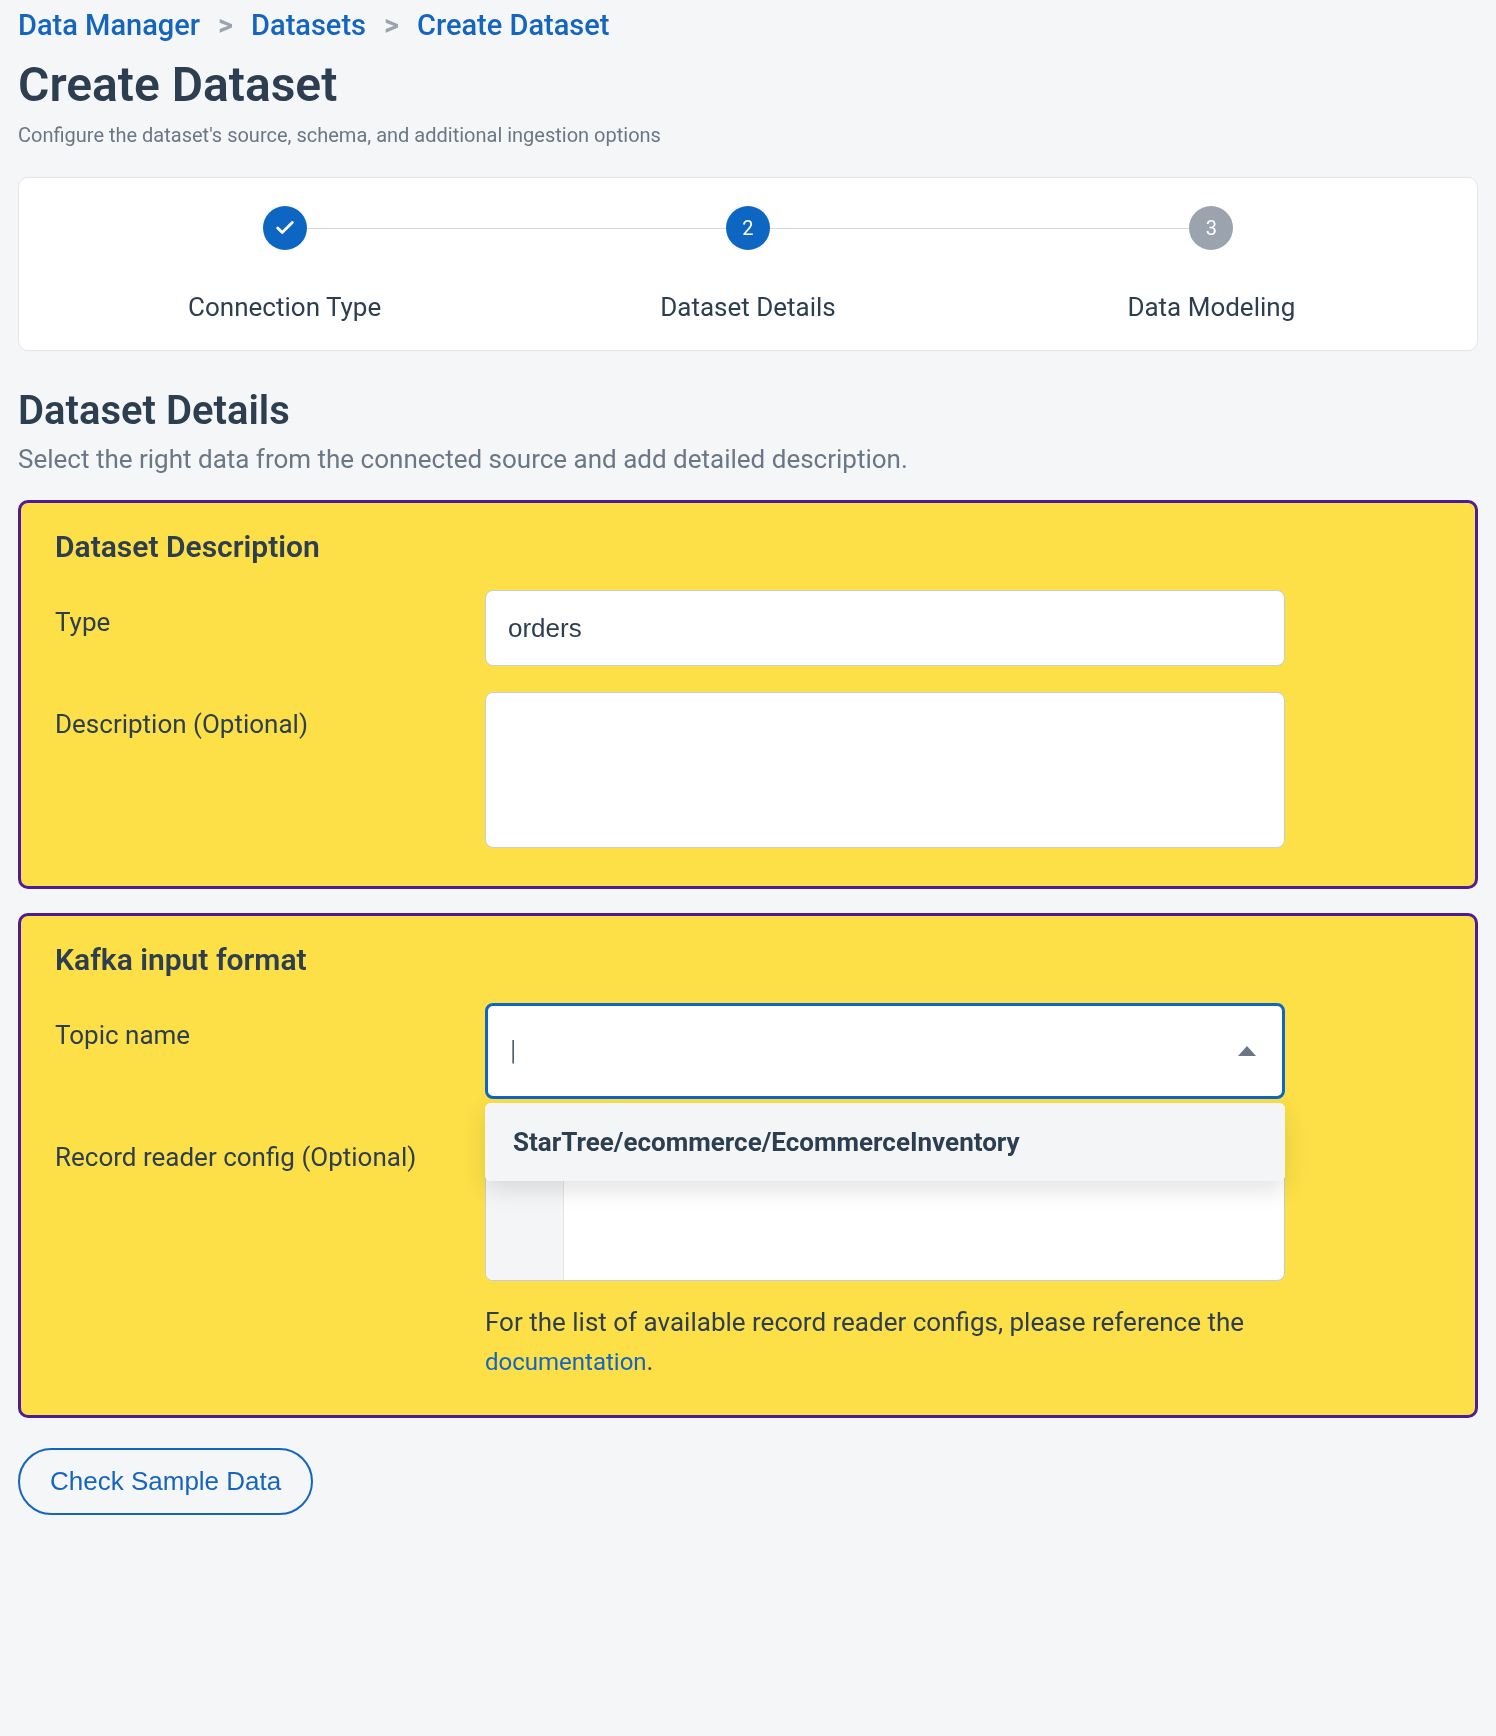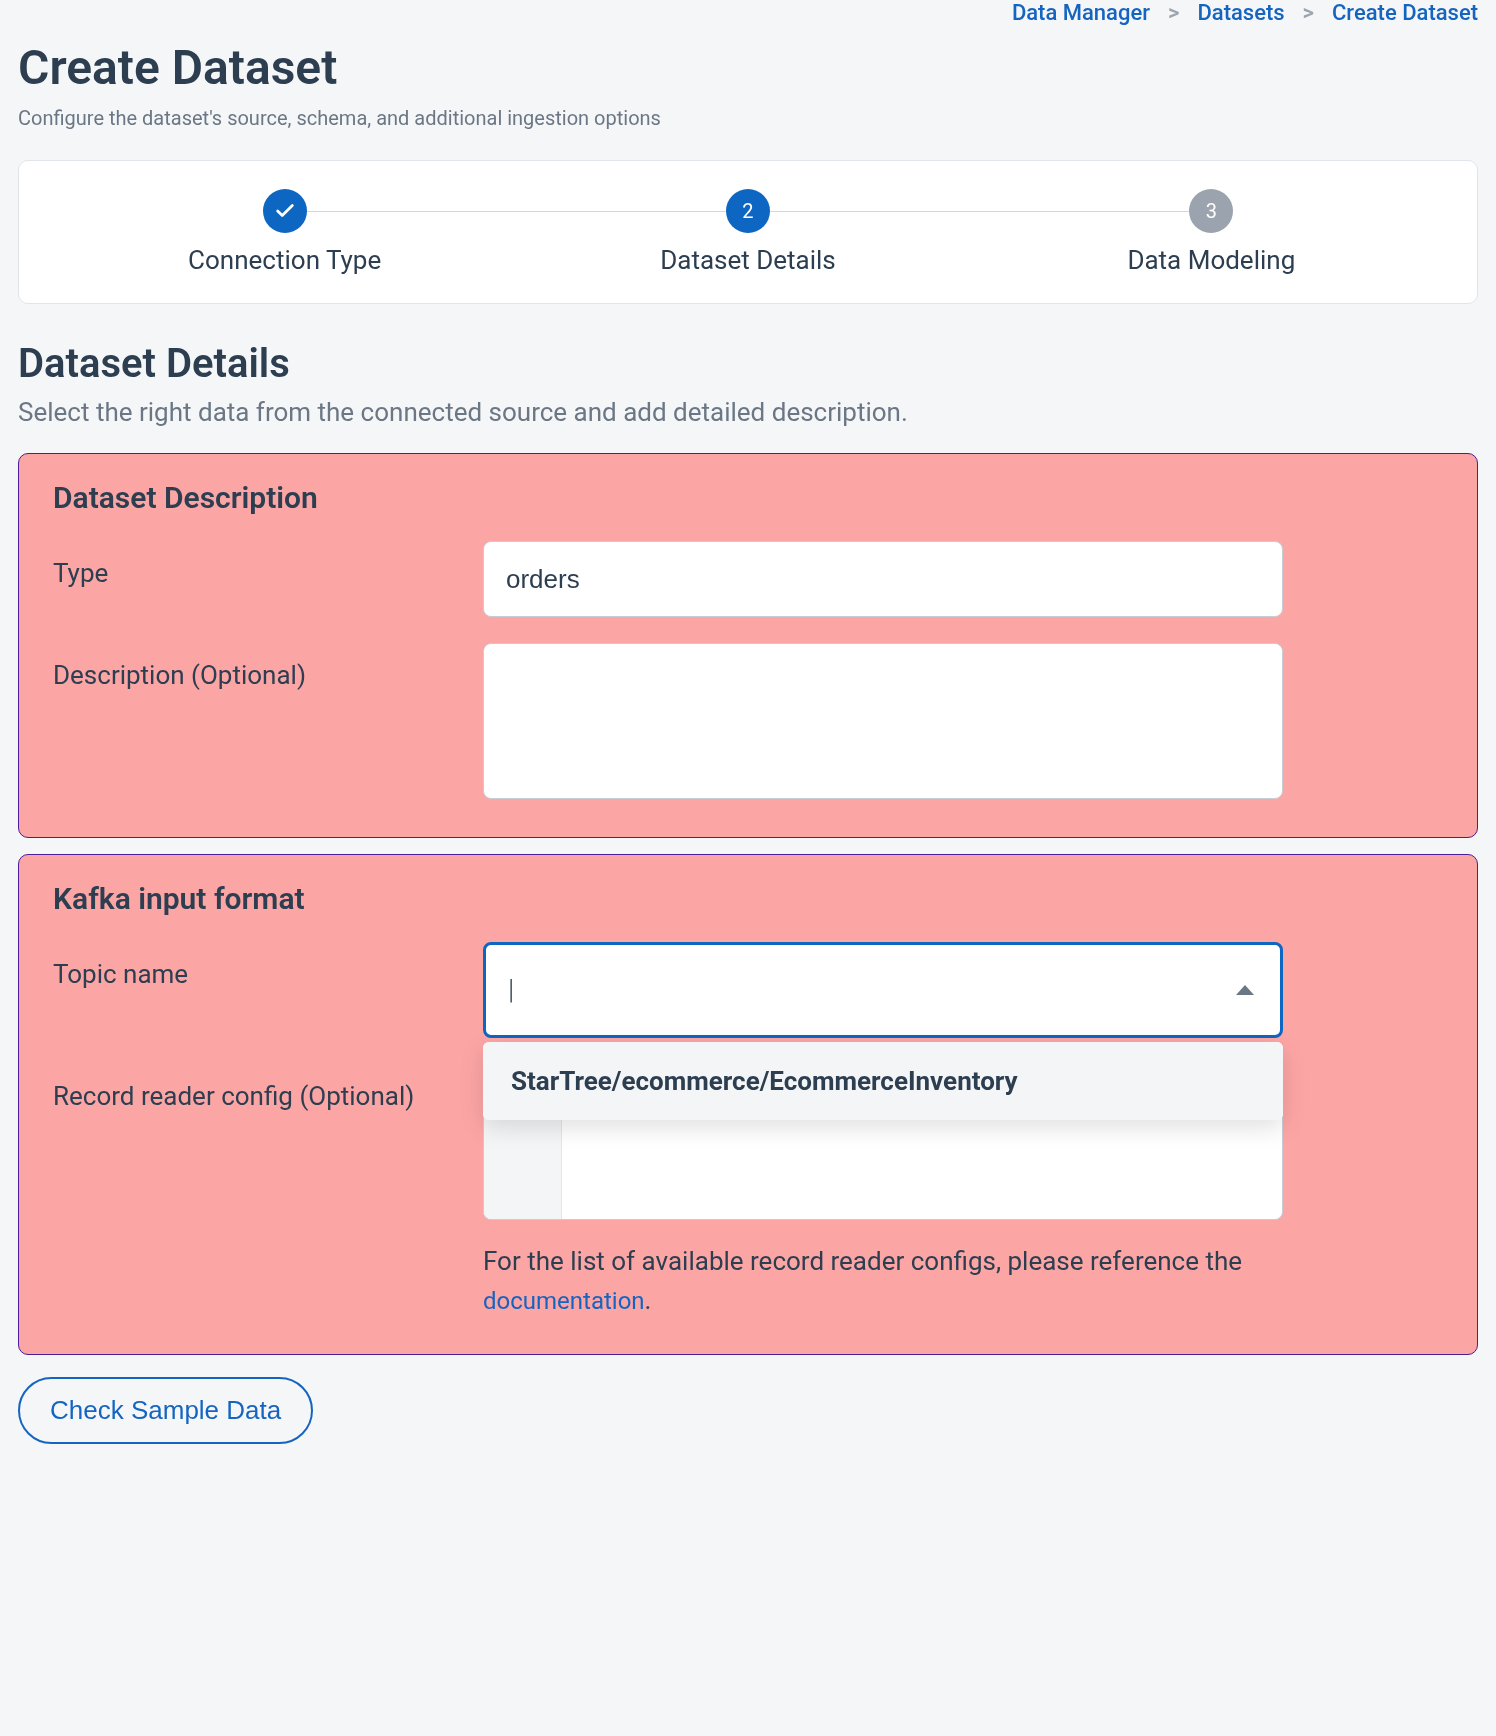--- a/index.html
+++ b/index.html
@@ -9,26 +9,25 @@
       color: #2c3e50;
       padding: 0 18px;
       width: 1496px;
     }
 
     
     .breadcrumb {
       display: flex;
       align-items: center;
       gap: 18px;
-      font-size: 22px;
+      font-size: 29px;
       font-weight: 500;
       color: #1565c0;
-      padding-top: 0;
+      padding-top: 8px;
       padding-bottom: 8px;
-      justify-content: flex-end;
     }
     .breadcrumb .sep {
       color: #9aa3ae;
       font-weight: 600;
     }
     .breadcrumb .crumb {
       cursor: pointer;
     }
 
     
@@ -74,21 +73,21 @@
       font-size: 20px;
       color: #fff;
       background: #0d66c2;
       position: relative;
       z-index: 2;
     }
     .step.completed .step-circle { background: #0d66c2; }
     .step.current   .step-circle { background: #0d66c2; }
     .step.upcoming  .step-circle { background: #9aa3ae; }
     .step-label {
-      margin-top: 12px;
+      margin-top: 42px;
       font-size: 26px;
       color: #2c3e50;
     }
     .step-connector {
       position: absolute;
       top: 22px;
       height: 1px;
       background: #d2d8df;
       z-index: 1;
     }
@@ -109,25 +108,25 @@
     }
     .section-subtitle {
       font-size: 26px;
       color: #6b7785;
       margin-top: 10px;
       margin-bottom: 26px;
     }
 
     
     .form-card {
-      background: #fca5a5;
-      border: 1px solid #4c1d95;
+      background: #fde047;
+      border: 3px solid #4c1d95;
       border-radius: 10px;
       padding: 26px 34px 34px 34px;
-      margin-bottom: 16px;
+      margin-bottom: 24px;
     }
     .form-card-title {
       font-size: 30px;
       font-weight: 600;
       color: #2c3e50;
       margin-bottom: 26px;
     }
     .form-row {
       display: flex;
       align-items: flex-start;

